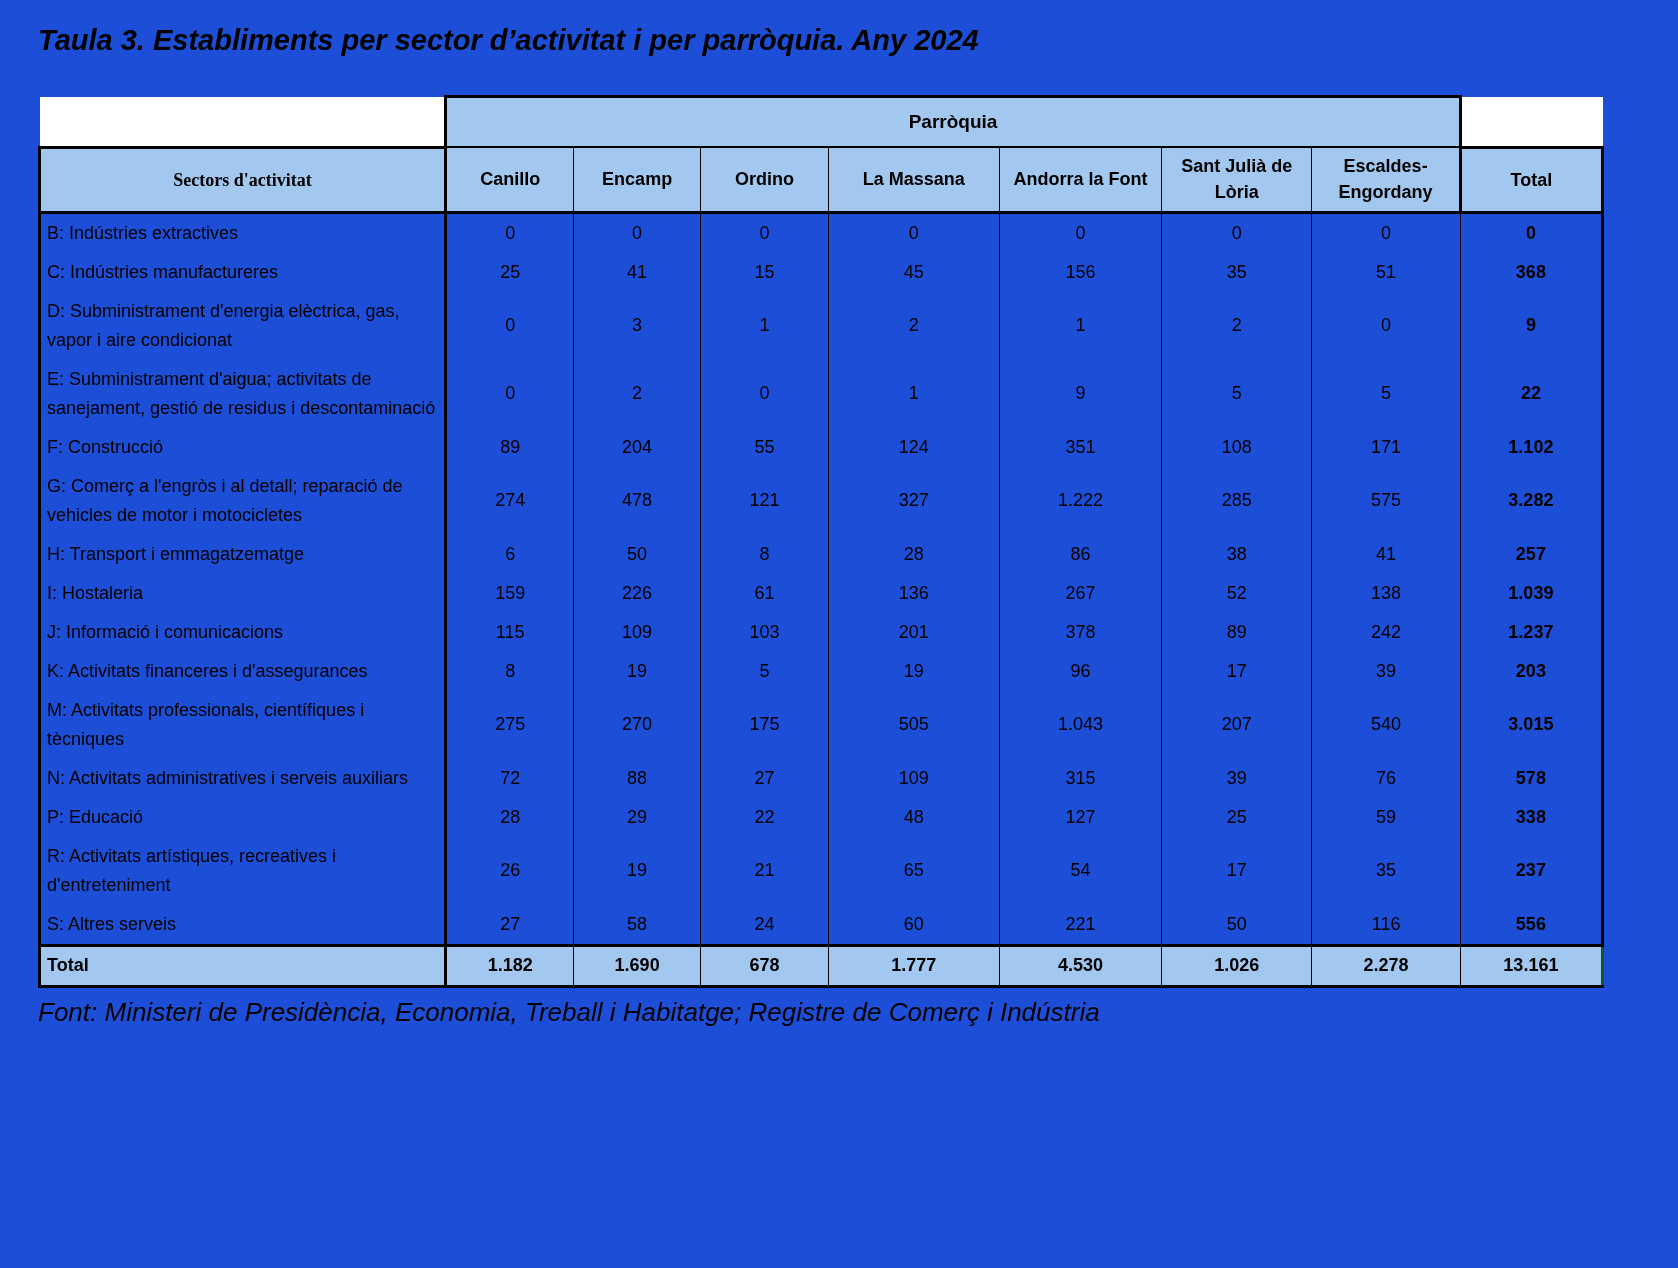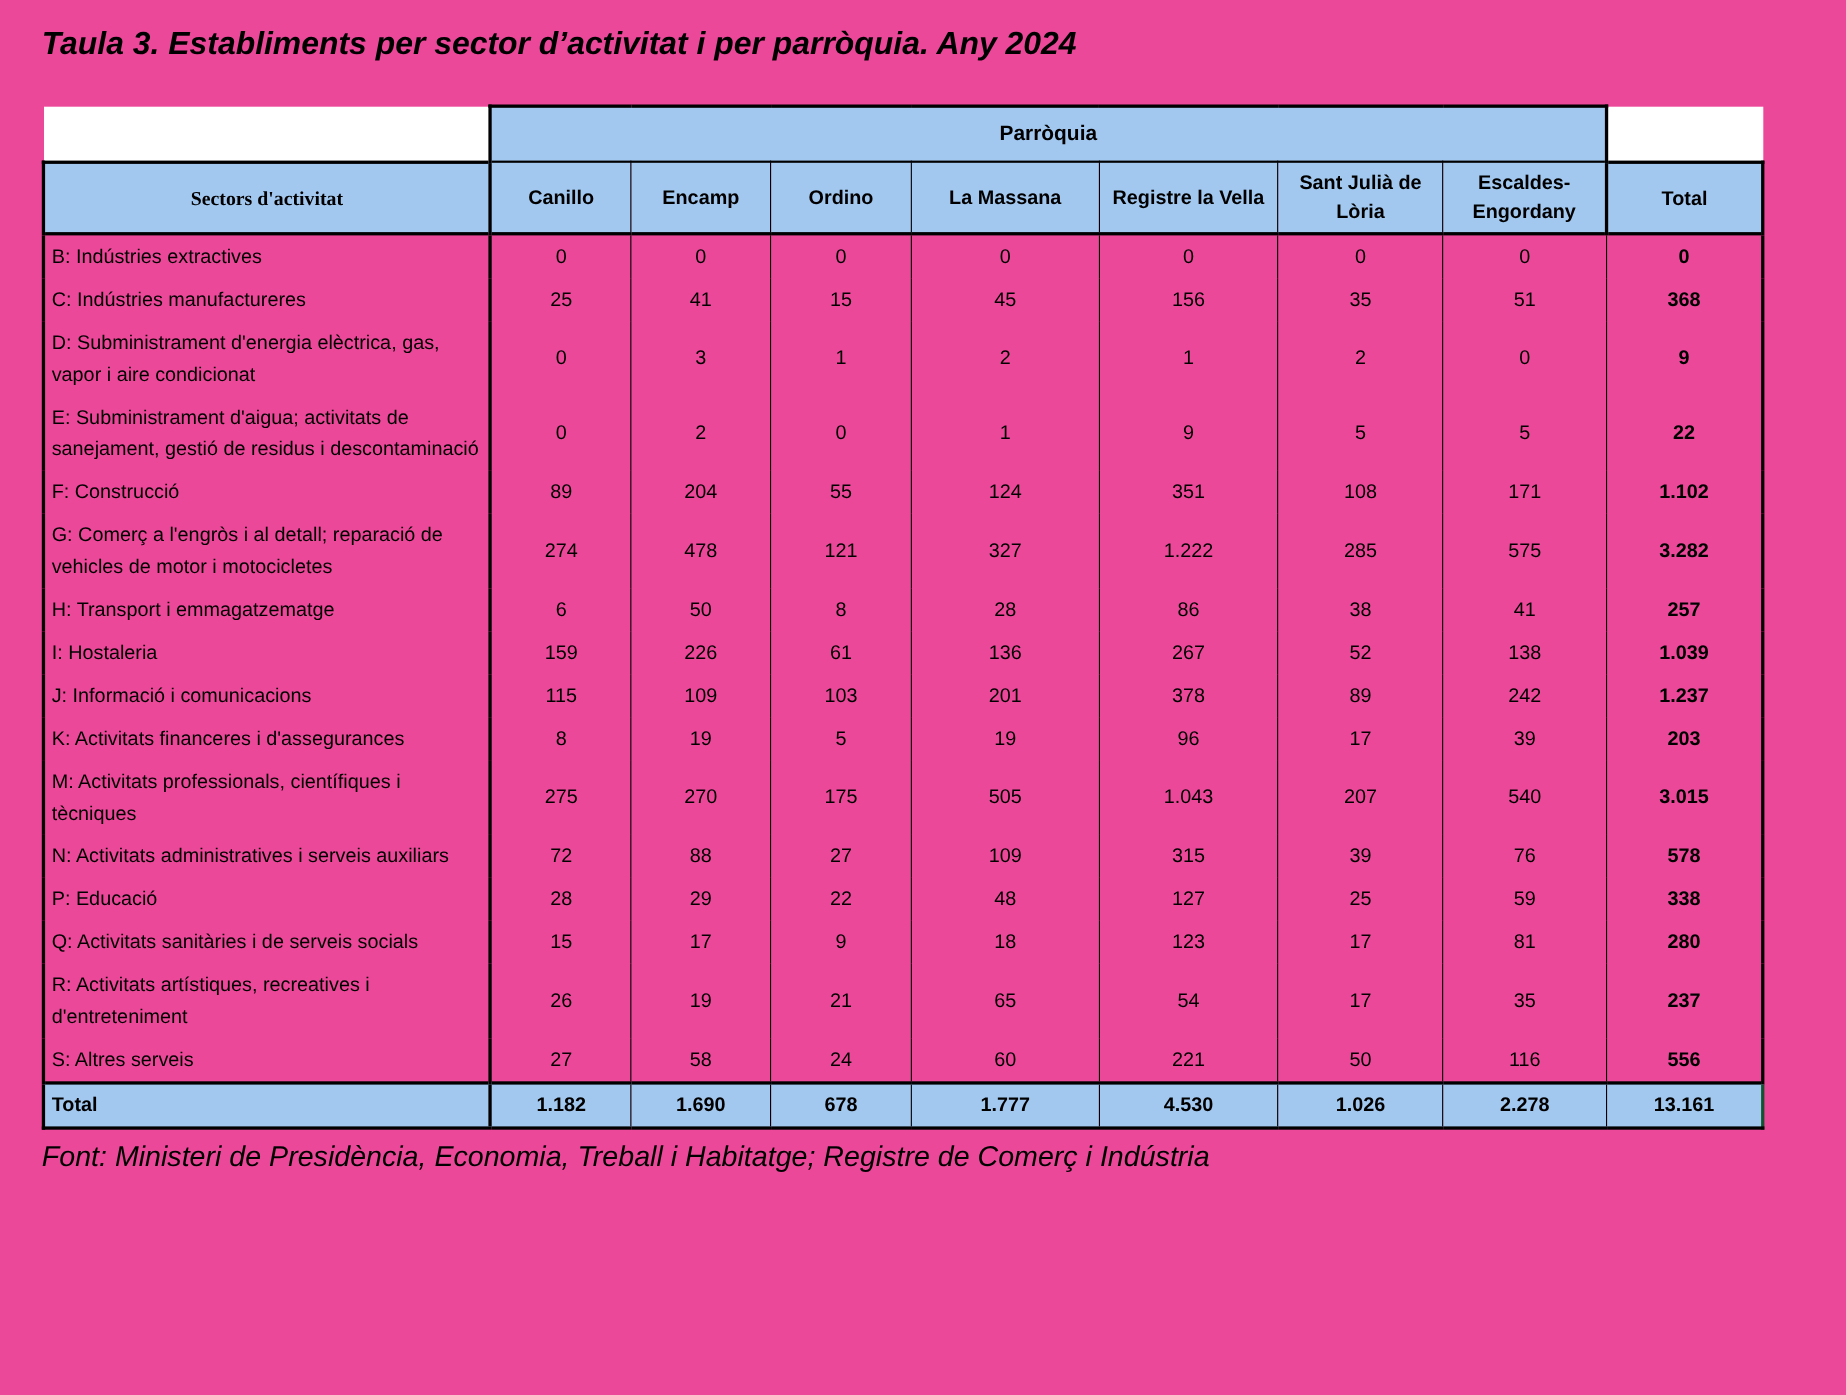--- a/index.html
+++ b/index.html
@@ -7,21 +7,21 @@
     padding: 0;
     background: #ffffff;
     font-family: "Liberation Sans", "DejaVu Sans", sans-serif;
     color: #000000;
   }
   .page {
     width: 1678px;
     height: 1268px;
     box-sizing: border-box;
     padding: 24px 0 0 38px;
-    background: #ec4899;
+    background: #1d4ed8;
     overflow: hidden;
   }
   .title {
     font-size: 29px;
     font-weight: bold;
     font-style: italic;
     margin: 0 0 38px 0;
     letter-spacing: 0px;
   }
   table.est {
@@ -113,21 +113,21 @@
         <th class="corner"></th>
         <th class="banner blue" colspan="7">Parròquia</th>
         <th class="corner"></th>
       </tr>
       <tr class="head-row" id="head-row">
         <th class="rowhead blue">Sectors d'activitat</th>
         <th class="parish blue">Canillo</th>
           <th class="parish blue">Encamp</th>
           <th class="parish blue">Ordino</th>
           <th class="parish blue">La Massana</th>
-          <th class="parish blue">Registre la Vella</th>
+          <th class="parish blue">Andorra la Font</th>
           <th class="parish blue">Sant Julià de Lòria</th>
           <th class="parish blue">Escaldes-Engordany</th>
           <th class="totalhead blue" id="total-head">Total</th>
       </tr>
     </thead>
     <tbody id="table-body">
         <tr>
           <td class="label">B: Indústries extractives</td>
           <td class="num first-num">0</td>
           <td class="num">0</td>
@@ -262,31 +262,20 @@
         <tr>
           <td class="label">P: Educació</td>
           <td class="num first-num">28</td>
           <td class="num">29</td>
           <td class="num">22</td>
           <td class="num">48</td>
           <td class="num">127</td>
           <td class="num">25</td>
           <td class="num">59</td>
           <td class="num total-col">338</td>
-        </tr>
-        <tr>
-          <td class="label">Q: Activitats sanitàries i de serveis socials</td>
-          <td class="num first-num">15</td>
-          <td class="num">17</td>
-          <td class="num">9</td>
-          <td class="num">18</td>
-          <td class="num">123</td>
-          <td class="num">17</td>
-          <td class="num">81</td>
-          <td class="num total-col">280</td>
         </tr>
         <tr>
           <td class="label">R: Activitats artístiques, recreatives i d'entreteniment</td>
           <td class="num first-num">26</td>
           <td class="num">19</td>
           <td class="num">21</td>
           <td class="num">65</td>
           <td class="num">54</td>
           <td class="num">17</td>
           <td class="num">35</td>

